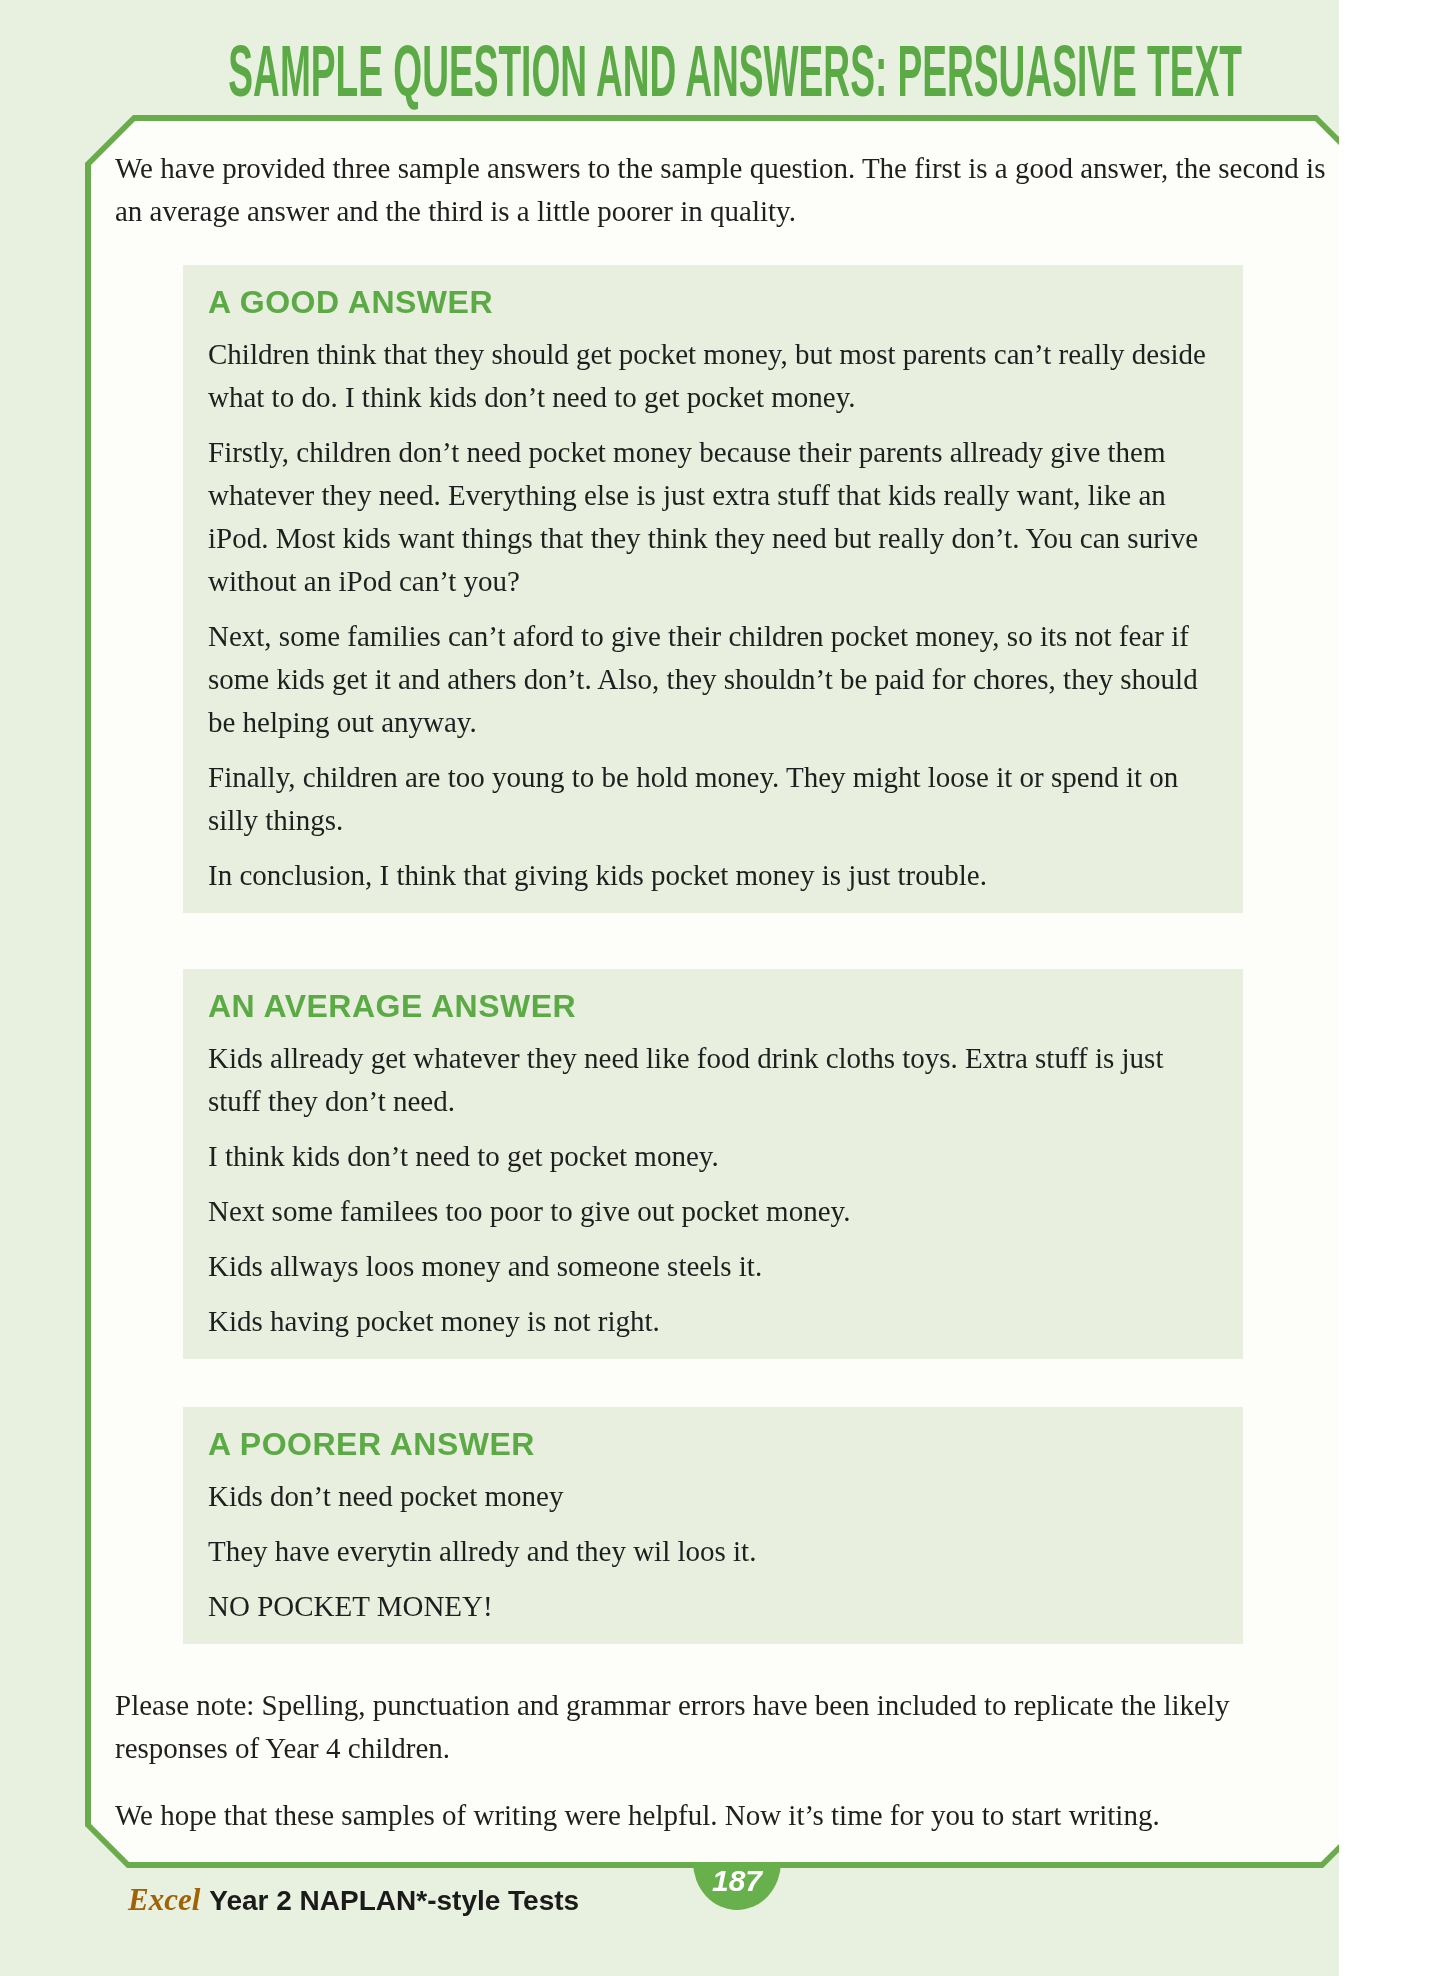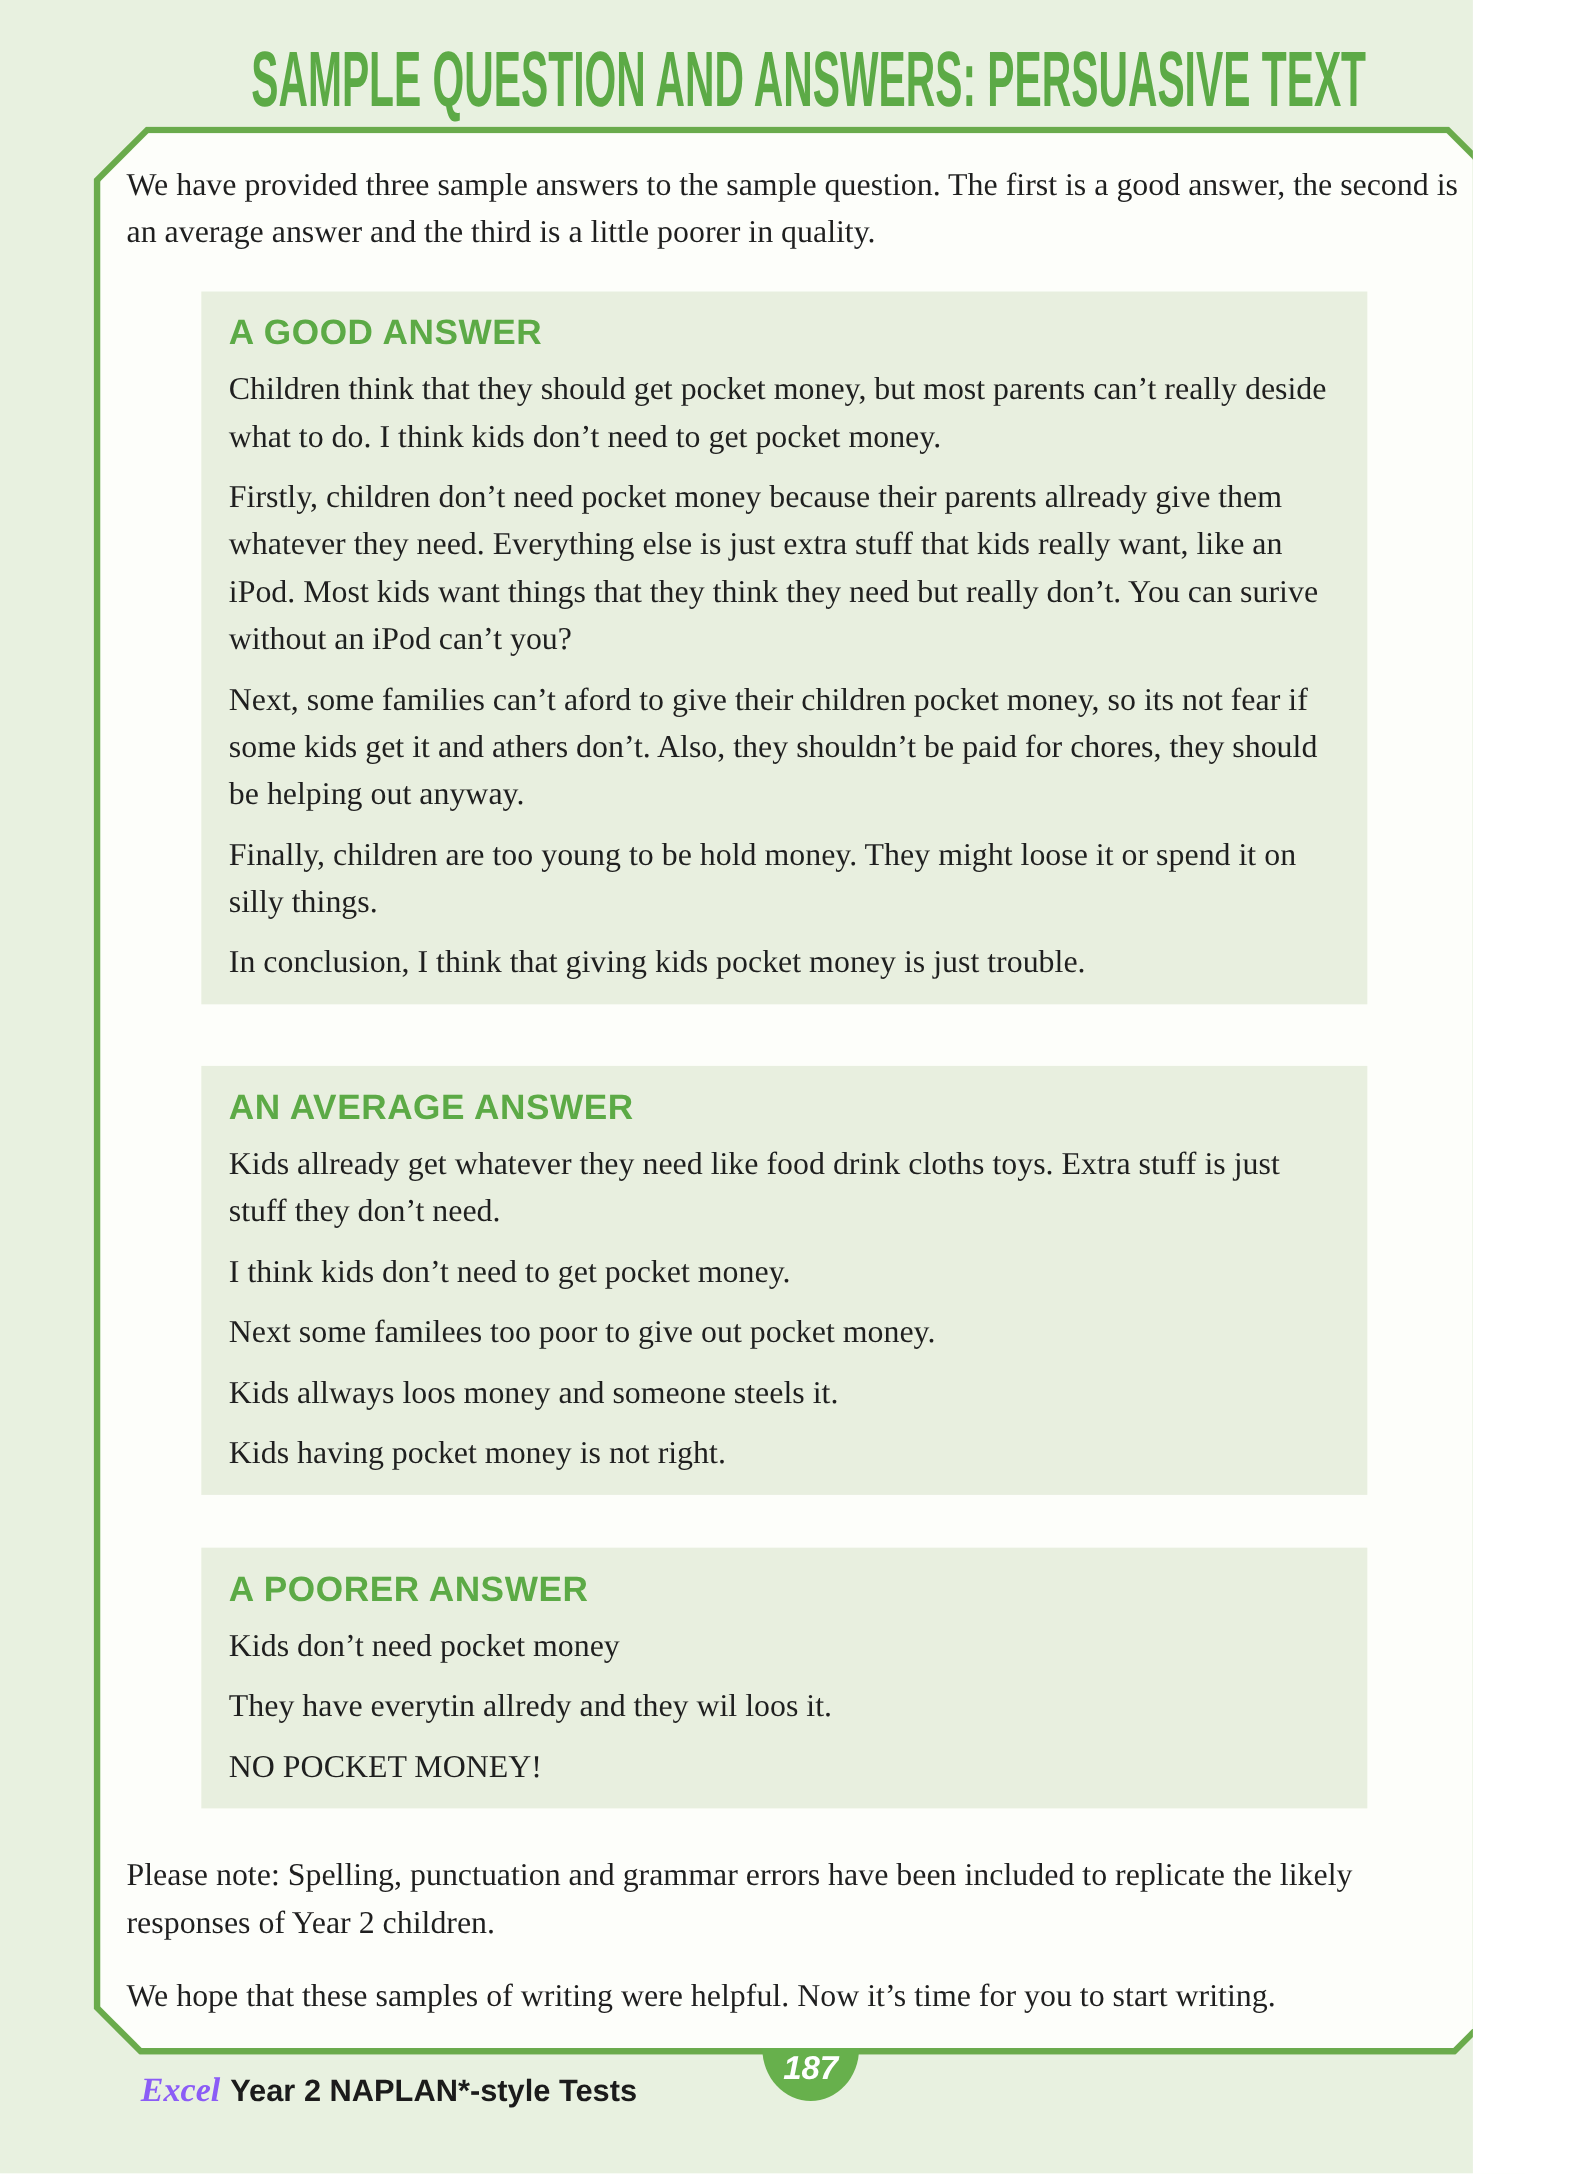--- a/index.html
+++ b/index.html
@@ -83,21 +83,21 @@
     color:#ffffff;
   }
   
   .footer{
     position:absolute;left:128px;top:1882px;
     white-space:nowrap;
   }
   .footer .brand{
     font-family:"Liberation Serif",serif;
     font-style:italic;font-weight:700;font-size:31px;
-    color:#8b5cf6;
+    color:#a16207;
   }
   .footer .footer-title{
     font-family:"Liberation Sans",sans-serif;
     font-weight:700;font-size:28px;
     color:#1b1b1b;
     margin-left:9px;
   }
 </style>
 </head>
 <body>
@@ -131,21 +131,21 @@
         <p>Kids having pocket money is not right.</p>
       </section>
 
       <section class="answer-box third">
         <h2 class="answer-heading">A POORER ANSWER</h2>
         <p>Kids don’t need pocket money</p>
         <p>They have everytin allredy and they wil loos it.</p>
         <p>NO POCKET MONEY!</p>
       </section>
 
-      <p class="note">Please note: Spelling, punctuation and grammar errors have been included to replicate the likely responses of Year 2 children.</p>
+      <p class="note">Please note: Spelling, punctuation and grammar errors have been included to replicate the likely responses of Year 4 children.</p>
       <p class="closing">We hope that these samples of writing were helpful. Now it’s time for you to start writing.</p>
 
     </div>
   </div>
 
   <div class="page-badge">
     <span>187</span>
   </div>
 
   <div class="footer">

